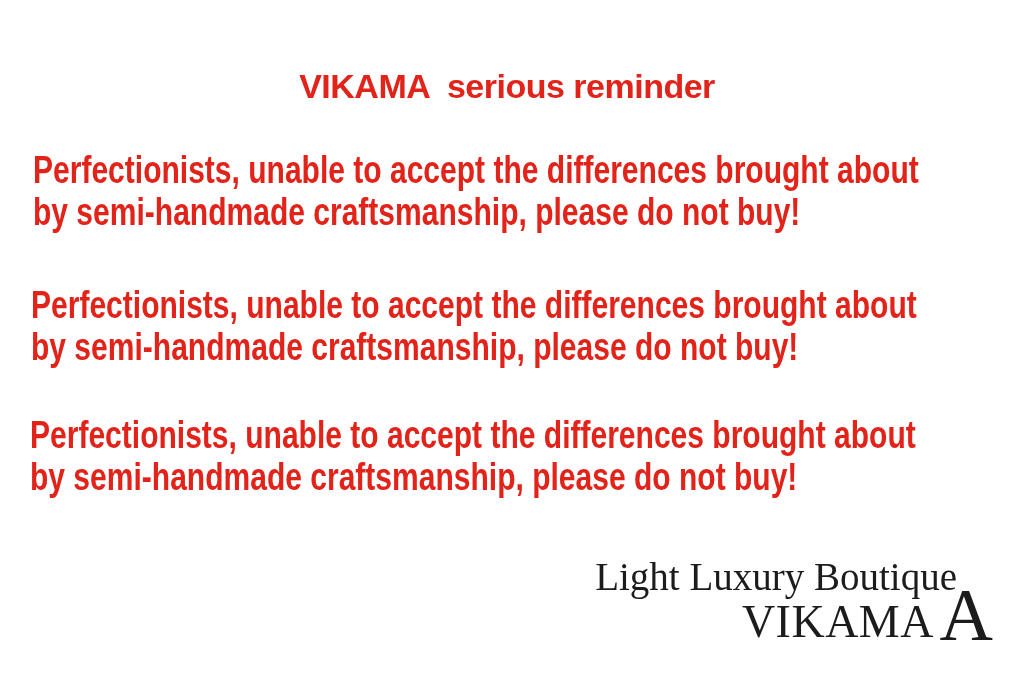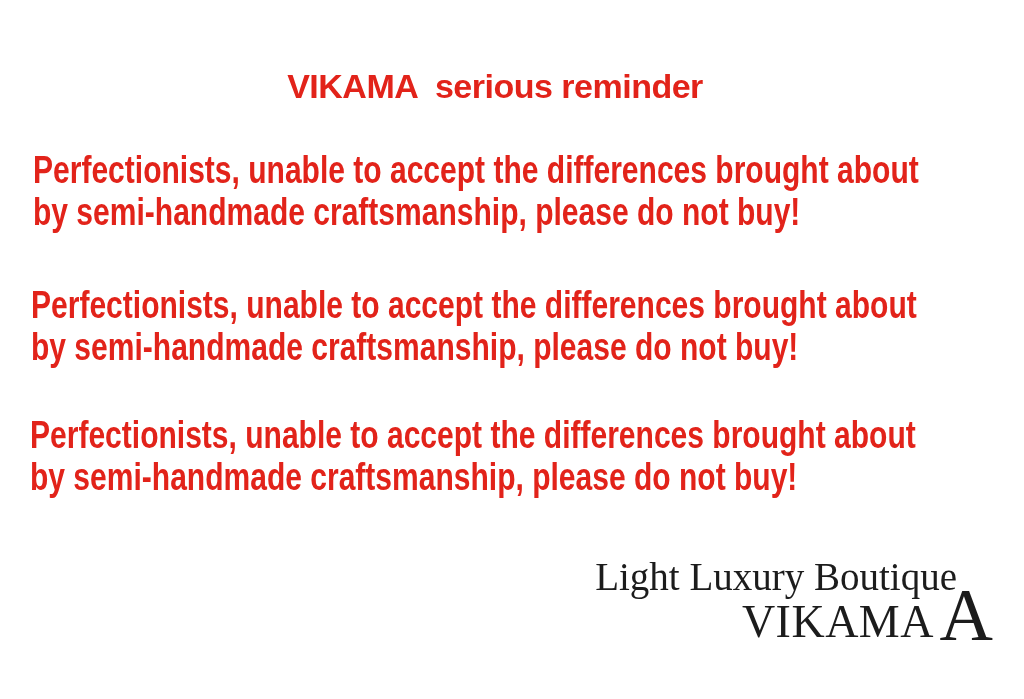--- a/index.html
+++ b/index.html
@@ -10,21 +10,21 @@
     width: 1024px;
     height: 699px;
     position: relative;
     overflow: hidden;
     background: var(--bg, #ffffff);
     font-family: "Liberation Sans", sans-serif;
   }
   .notice-title {
     position: absolute;
     top: 69px;
-    left: 0;
+    left: 12px;
     width: 990px;
     text-align: center;
     font-family: "Liberation Sans", sans-serif;
     font-weight: bold;
     font-size: 34px;
     line-height: 1;
     letter-spacing: -0.5px;
     color: var(--red, #e2231a);
     white-space: pre;
   }

